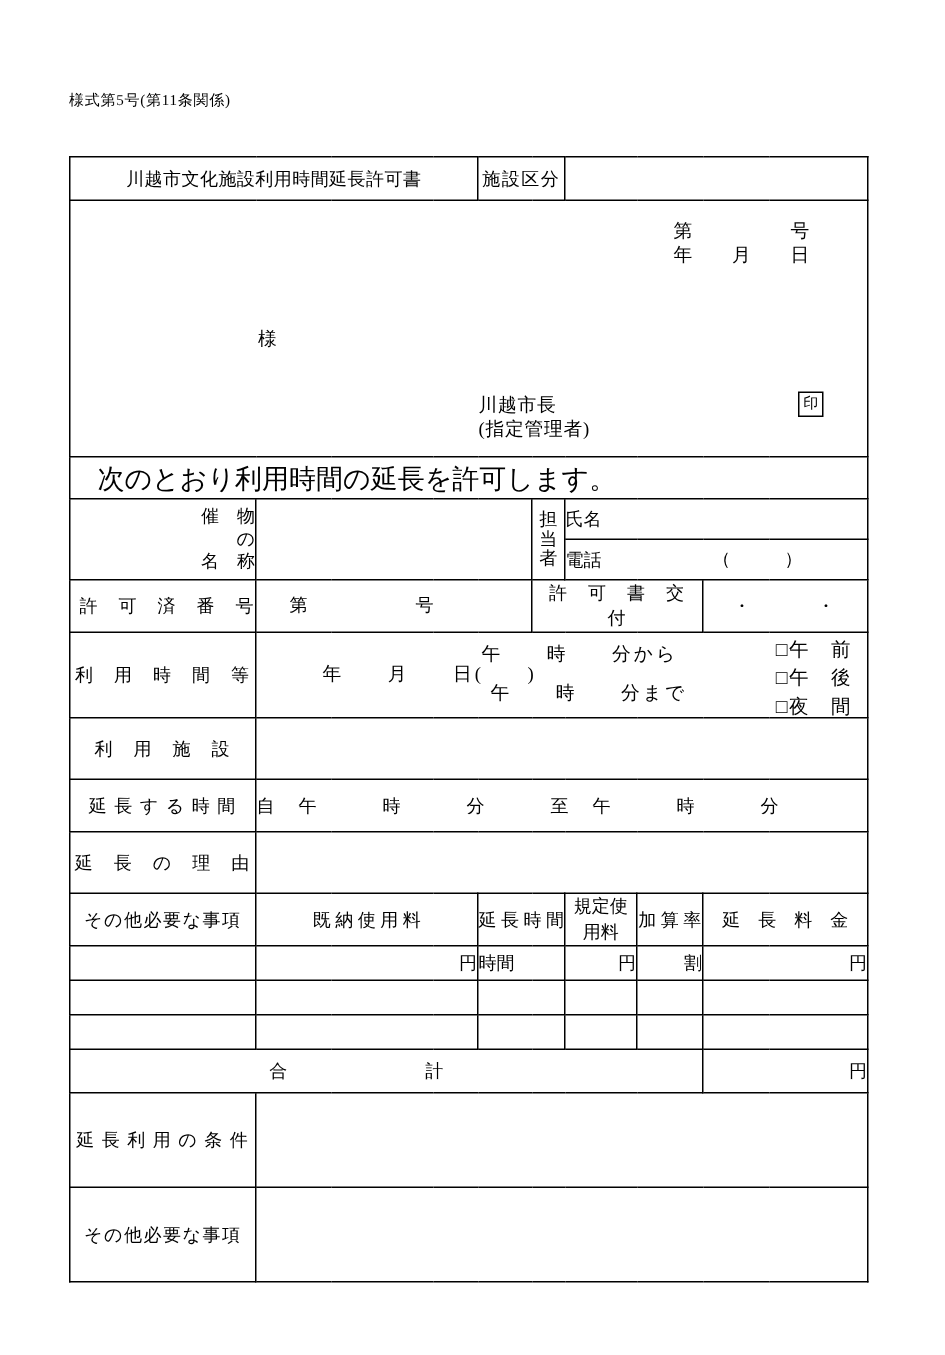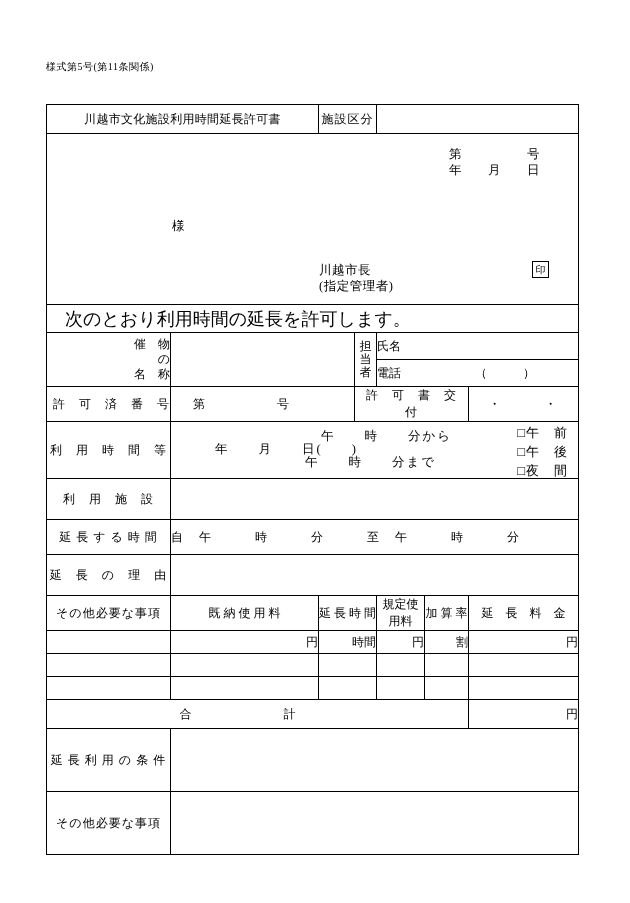--- a/index.html
+++ b/index.html
@@ -155,21 +155,21 @@
   }
   .ti-from {
     position: absolute;
     left: 150px;
     top: 6px;
     font-size: 12.5px;
     letter-spacing: 2px;
   }
   .ti-to {
     position: absolute;
-    left: 134px;
+    left: 156px;
     top: 32px;
     font-size: 12.5px;
     letter-spacing: 2px;
   }
   .ti-checks {
     position: absolute;
     right: 10px;
     top: 2px;
     font-size: 13px;
     line-height: 1.45;
@@ -178,21 +178,21 @@
 
   .unit-row td {
     height: 22px;
     font-size: 12px;
   }
   .unit-right {
     text-align: right;
     padding-right: 6px;
   }
   .unit-center {
-    text-align: right;
+    text-align: left;
     margin-left: 44px;
   }
   .empty-row td { height: 22px; }
 
   .total-label {
     text-align: center;
     letter-spacing: 40px;
     padding-left: 40px;
     font-size: 12.5px;
   }

